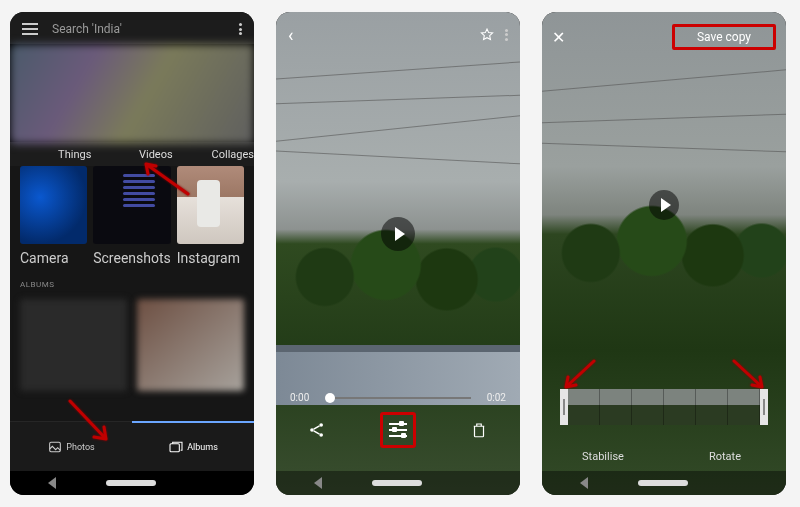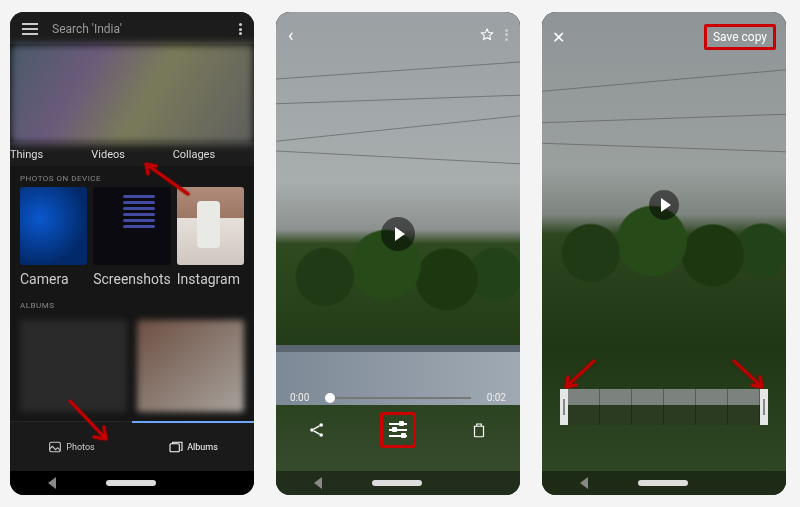--- a/index.html
+++ b/index.html
@@ -41,21 +41,21 @@
   .dots3 { width:3px; height:12px; display:flex; flex-direction:column; justify-content:space-between;}
   .dots3 i{width:3px;height:3px;background:#ccc;border-radius:50%;}
   .s1-hero {
     height: 100px;
     background: linear-gradient(120deg,#4a5a6a 0%, #6a5a7a 30%, #7a7a5a 55%, #5F5F5F 100%);
     filter: blur(4px);
     border-bottom-left-radius: 6px; border-top-left-radius: 6px;
     margin-bottom: -2px;
   }
   .cats { display:flex; background:#1c1c1c; font-size:11px; color:#ddd; height:24px; align-items:center;}
-  .cats div{flex:1; text-align:left;}
+  .cats div{flex:1; text-align:right;}
   .sectlabel { font-size:8px; color:#888; letter-spacing:0.5px; padding:8px 10px 4px 10px; background:#161616;}
   .devrow { display:flex; gap:6px; padding:0 10px 4px 10px; background:#161616;}
   .devitem { flex:1; display:flex; flex-direction:column; }
   .thumb { width:100%; height:78px; border-radius:3px; background:#222;}
   .t-cam { background: radial-gradient(circle at 30% 40%, #0a58cf, #022a6b 70%);}
   .t-ig  { background: linear-gradient(180deg,#b08b7a 0%, #9c7764 40%, #e6e0da 40%, #cfc7bf 100%); position:relative;}
   .t-ig::after{content:""; position:absolute; left:30%; top:18%; width:34%; height:60%; background:#e9e9e6; border-radius:4px;}
   .t-ss  { background:#0a0a10; display:flex; flex-direction:column; gap:3px; padding:8px 8px 8px 30px;}
   .t-ss i{height:3px; width:80%; background:#5a66e0; border-radius:2px; opacity:.7;}
   .devlabel { font-size:14px; color:#ccc; padding:6px 0 2px 0;}
@@ -107,21 +107,21 @@
   
   .tune{ width:18px; height:14px; position:relative;}
   .tune i{position:absolute;left:0;right:0;height:2px;background:#fff;}
   .tune i:nth-child(1){top:0;} .tune i:nth-child(2){top:6px;} .tune i:nth-child(3){top:12px;}
   .tune i::after{content:"";position:absolute;width:5px;height:5px;background:#fff;border-radius:1px;top:-2px;}
   .tune i:nth-child(1)::after{left:10px;} .tune i:nth-child(2)::after{left:3px;} .tune i:nth-child(3)::after{left:12px;}
 
   
   .s3-top{ position:absolute; top:6px; left:0; right:0; display:flex; align-items:center; padding:6px 10px; z-index:5; color:#fff; font-size:12px;}
   .xicon{ font-size:16px; font-weight:300;}
-  .savecopy{ border:3px solid #c00; padding:3px 6px; border-radius:2px;}
+  .savecopy{ border:3px solid #c00; padding:3px 22px; border-radius:2px;}
   .s3 .playbtn{ top:40%; width:30px;height:30px;}
   .timeline{ position:absolute; bottom:70px; left:18px; right:18px; height:36px; background:#333; display:flex; z-index:4; border-radius:2px;}
   .tlhandle{ width:8px; background:#e6e6e6; position:relative;}
   .tlhandle::after{content:"";position:absolute;top:10px;bottom:10px;left:3px;width:2px;background:#888;}
   .tlframes{ flex:1; display:flex;}
   .tlframes i{ flex:1; background:linear-gradient(180deg,#7c837e 45%, #2b3b22 45%); border-right:1px solid rgba(0,0,0,.3);}
   .editops{ position:absolute; bottom:32px; left:0; right:0; display:flex; color:#ddd; font-size:11px; z-index:4;}
   .editops div{ flex:1; text-align:center;}
 
 </style>
@@ -141,21 +141,20 @@
       </div>
   </div>
 
   <div class="s1-hero"></div>
   <div class="cats">
     <div>Things</div>
     <div>Videos</div>
     <div>Collages</div>
   </div>
 
-  <div class="sectlabel">PHOTOS ON DEVICE</div>
   <div class="devrow">
     <div class="devitem">
       <div class="thumb t-cam"></div>
       <span class="devlabel">Camera</span>
     </div>
     <div class="devitem">
       <div class="thumb t-ss">
           <i></i>
           <i></i>
           <i></i>
@@ -299,20 +298,24 @@
         <i></i>
         <i></i>
         <i></i>
         <i></i>
         <i></i>
         <i></i>
       </div>
     <div class="tlhandle"></div>
   </div>
 
+  <div class="editops">
+    <div>Stabilise</div>
+    <div>Rotate</div>
+  </div>
 
   <div class="sysnav">
     <div class="back"></div>
     <div class="pill"></div>
     <div class="sq"></div>
   </div>
 
   <div class="redarrow" style="bottom:98px; left:18px;">
     <svg width="38" height="34">
         <path d="M34 2 L6 28 M6 28 l2 -10 M6 28 l10 -2" stroke="#c00000" stroke-width="3" fill="none" stroke-linecap="round"></path>

